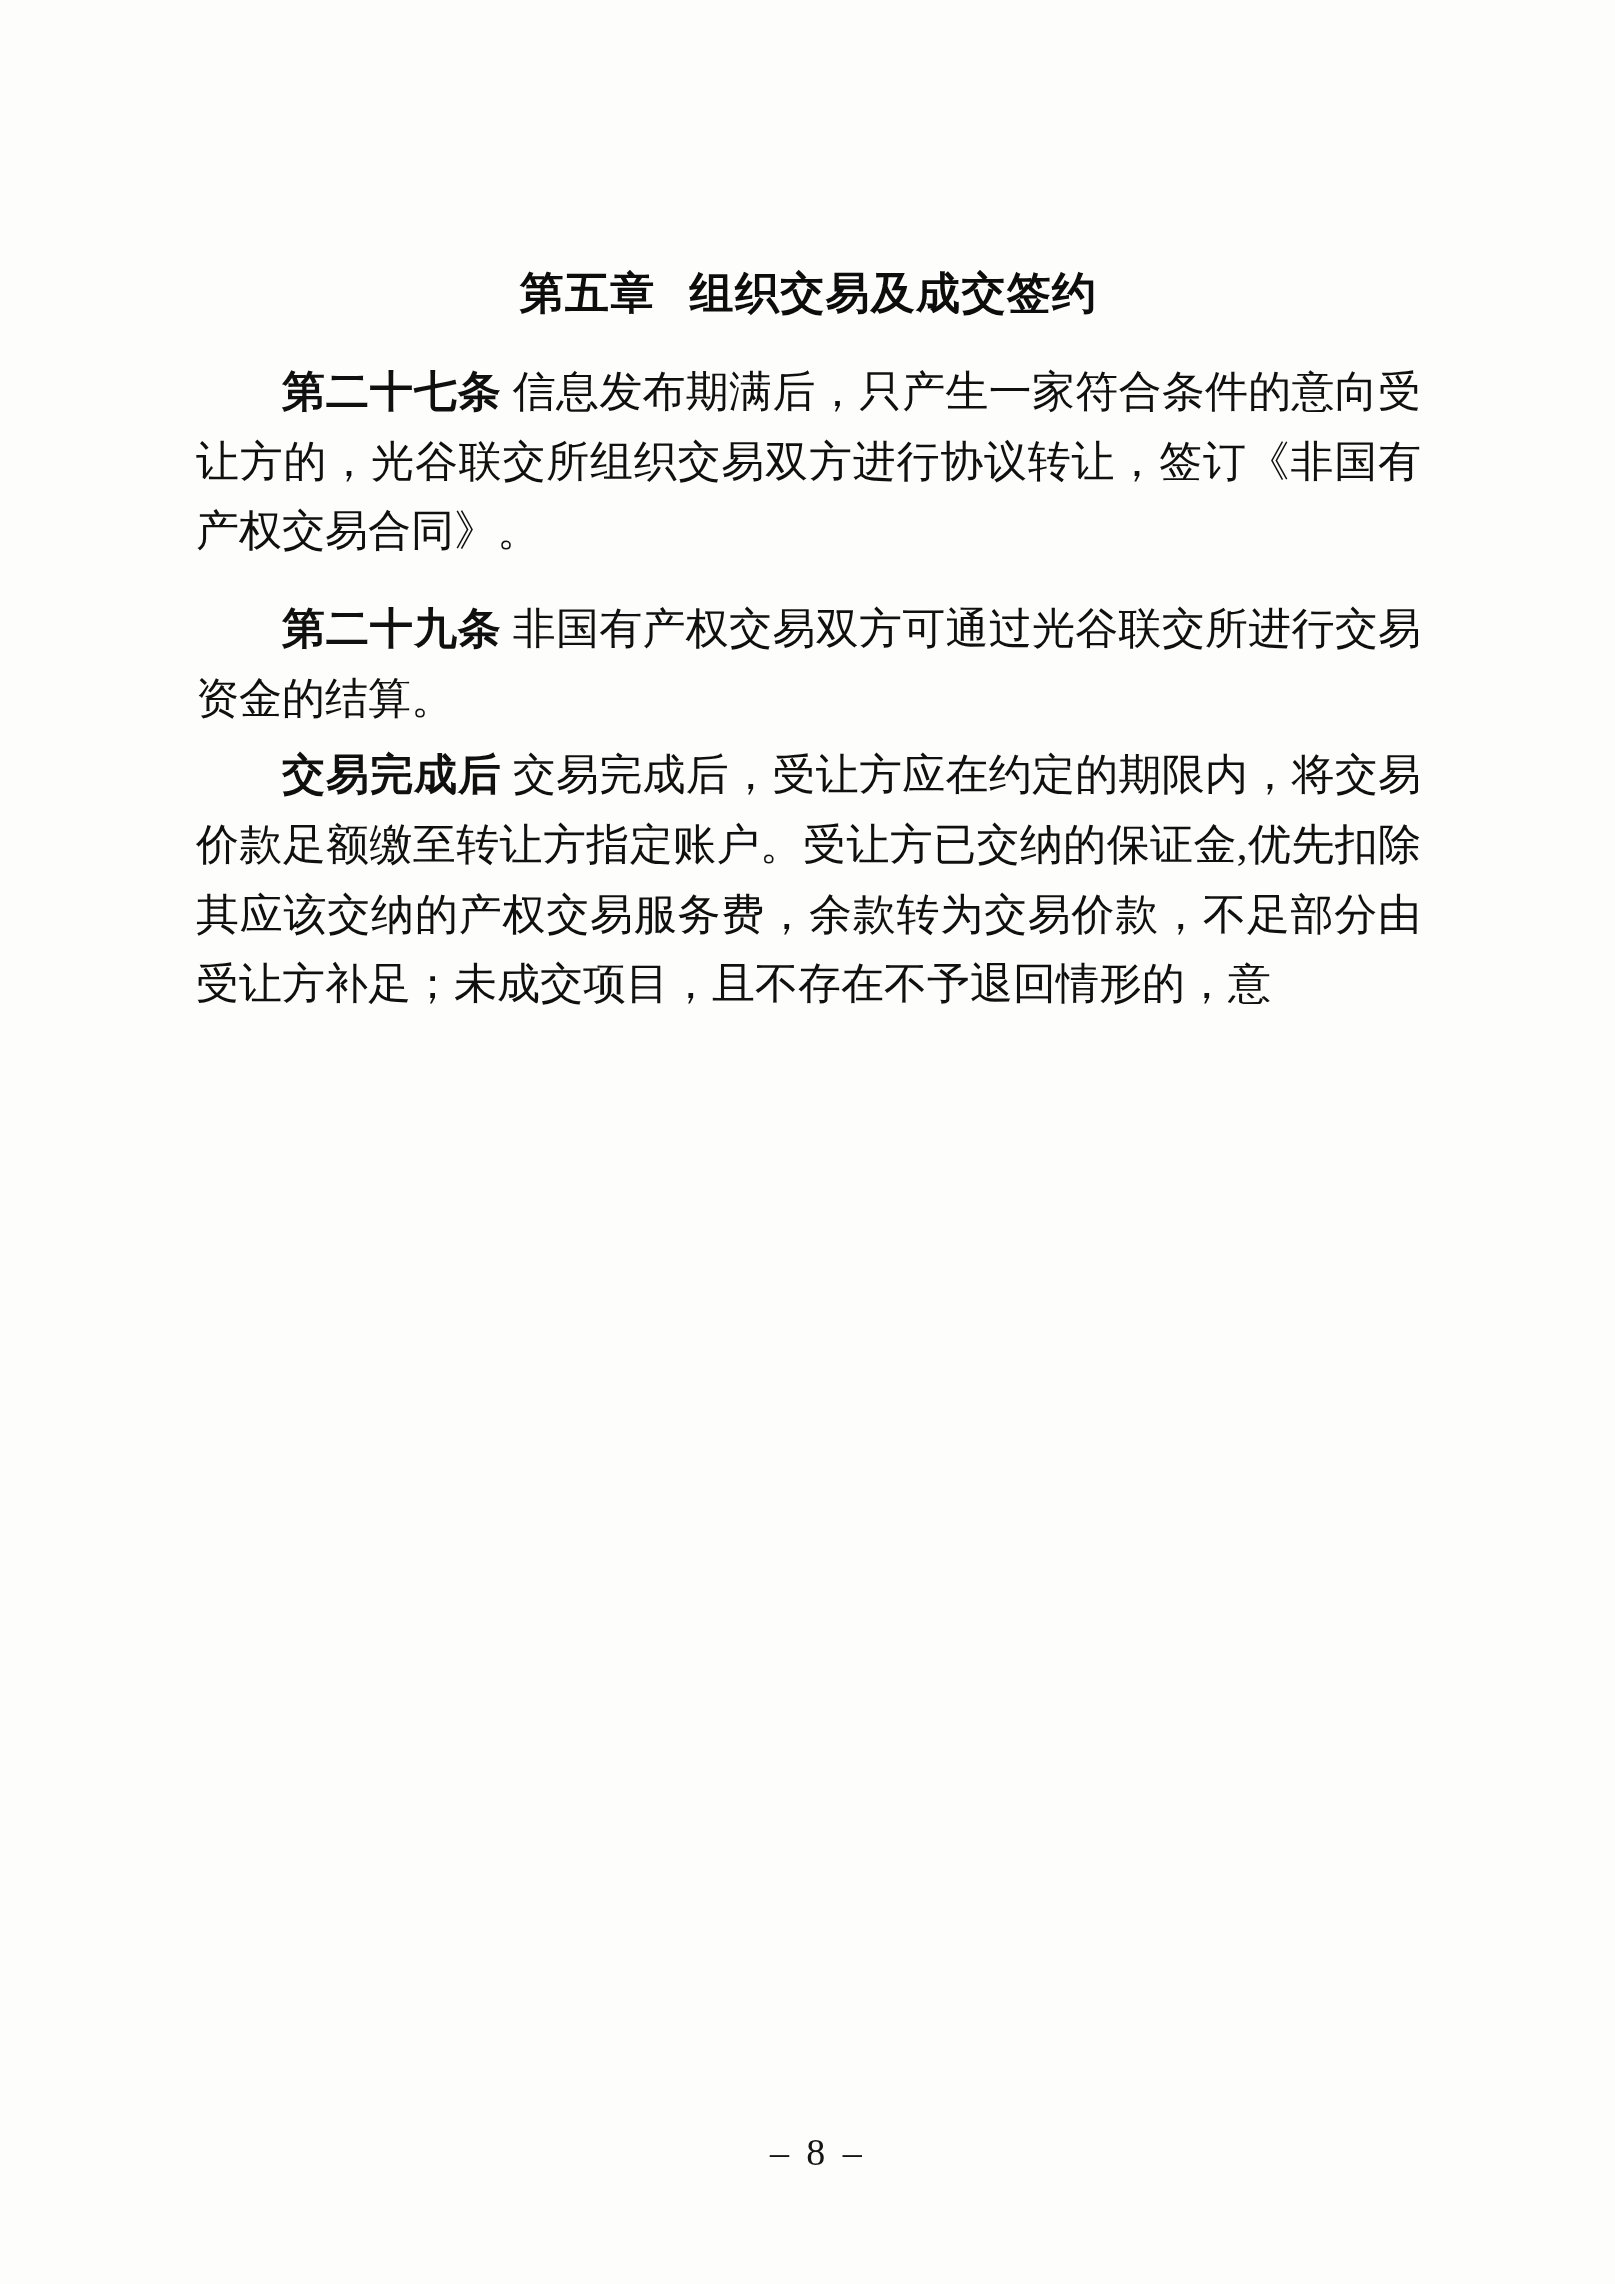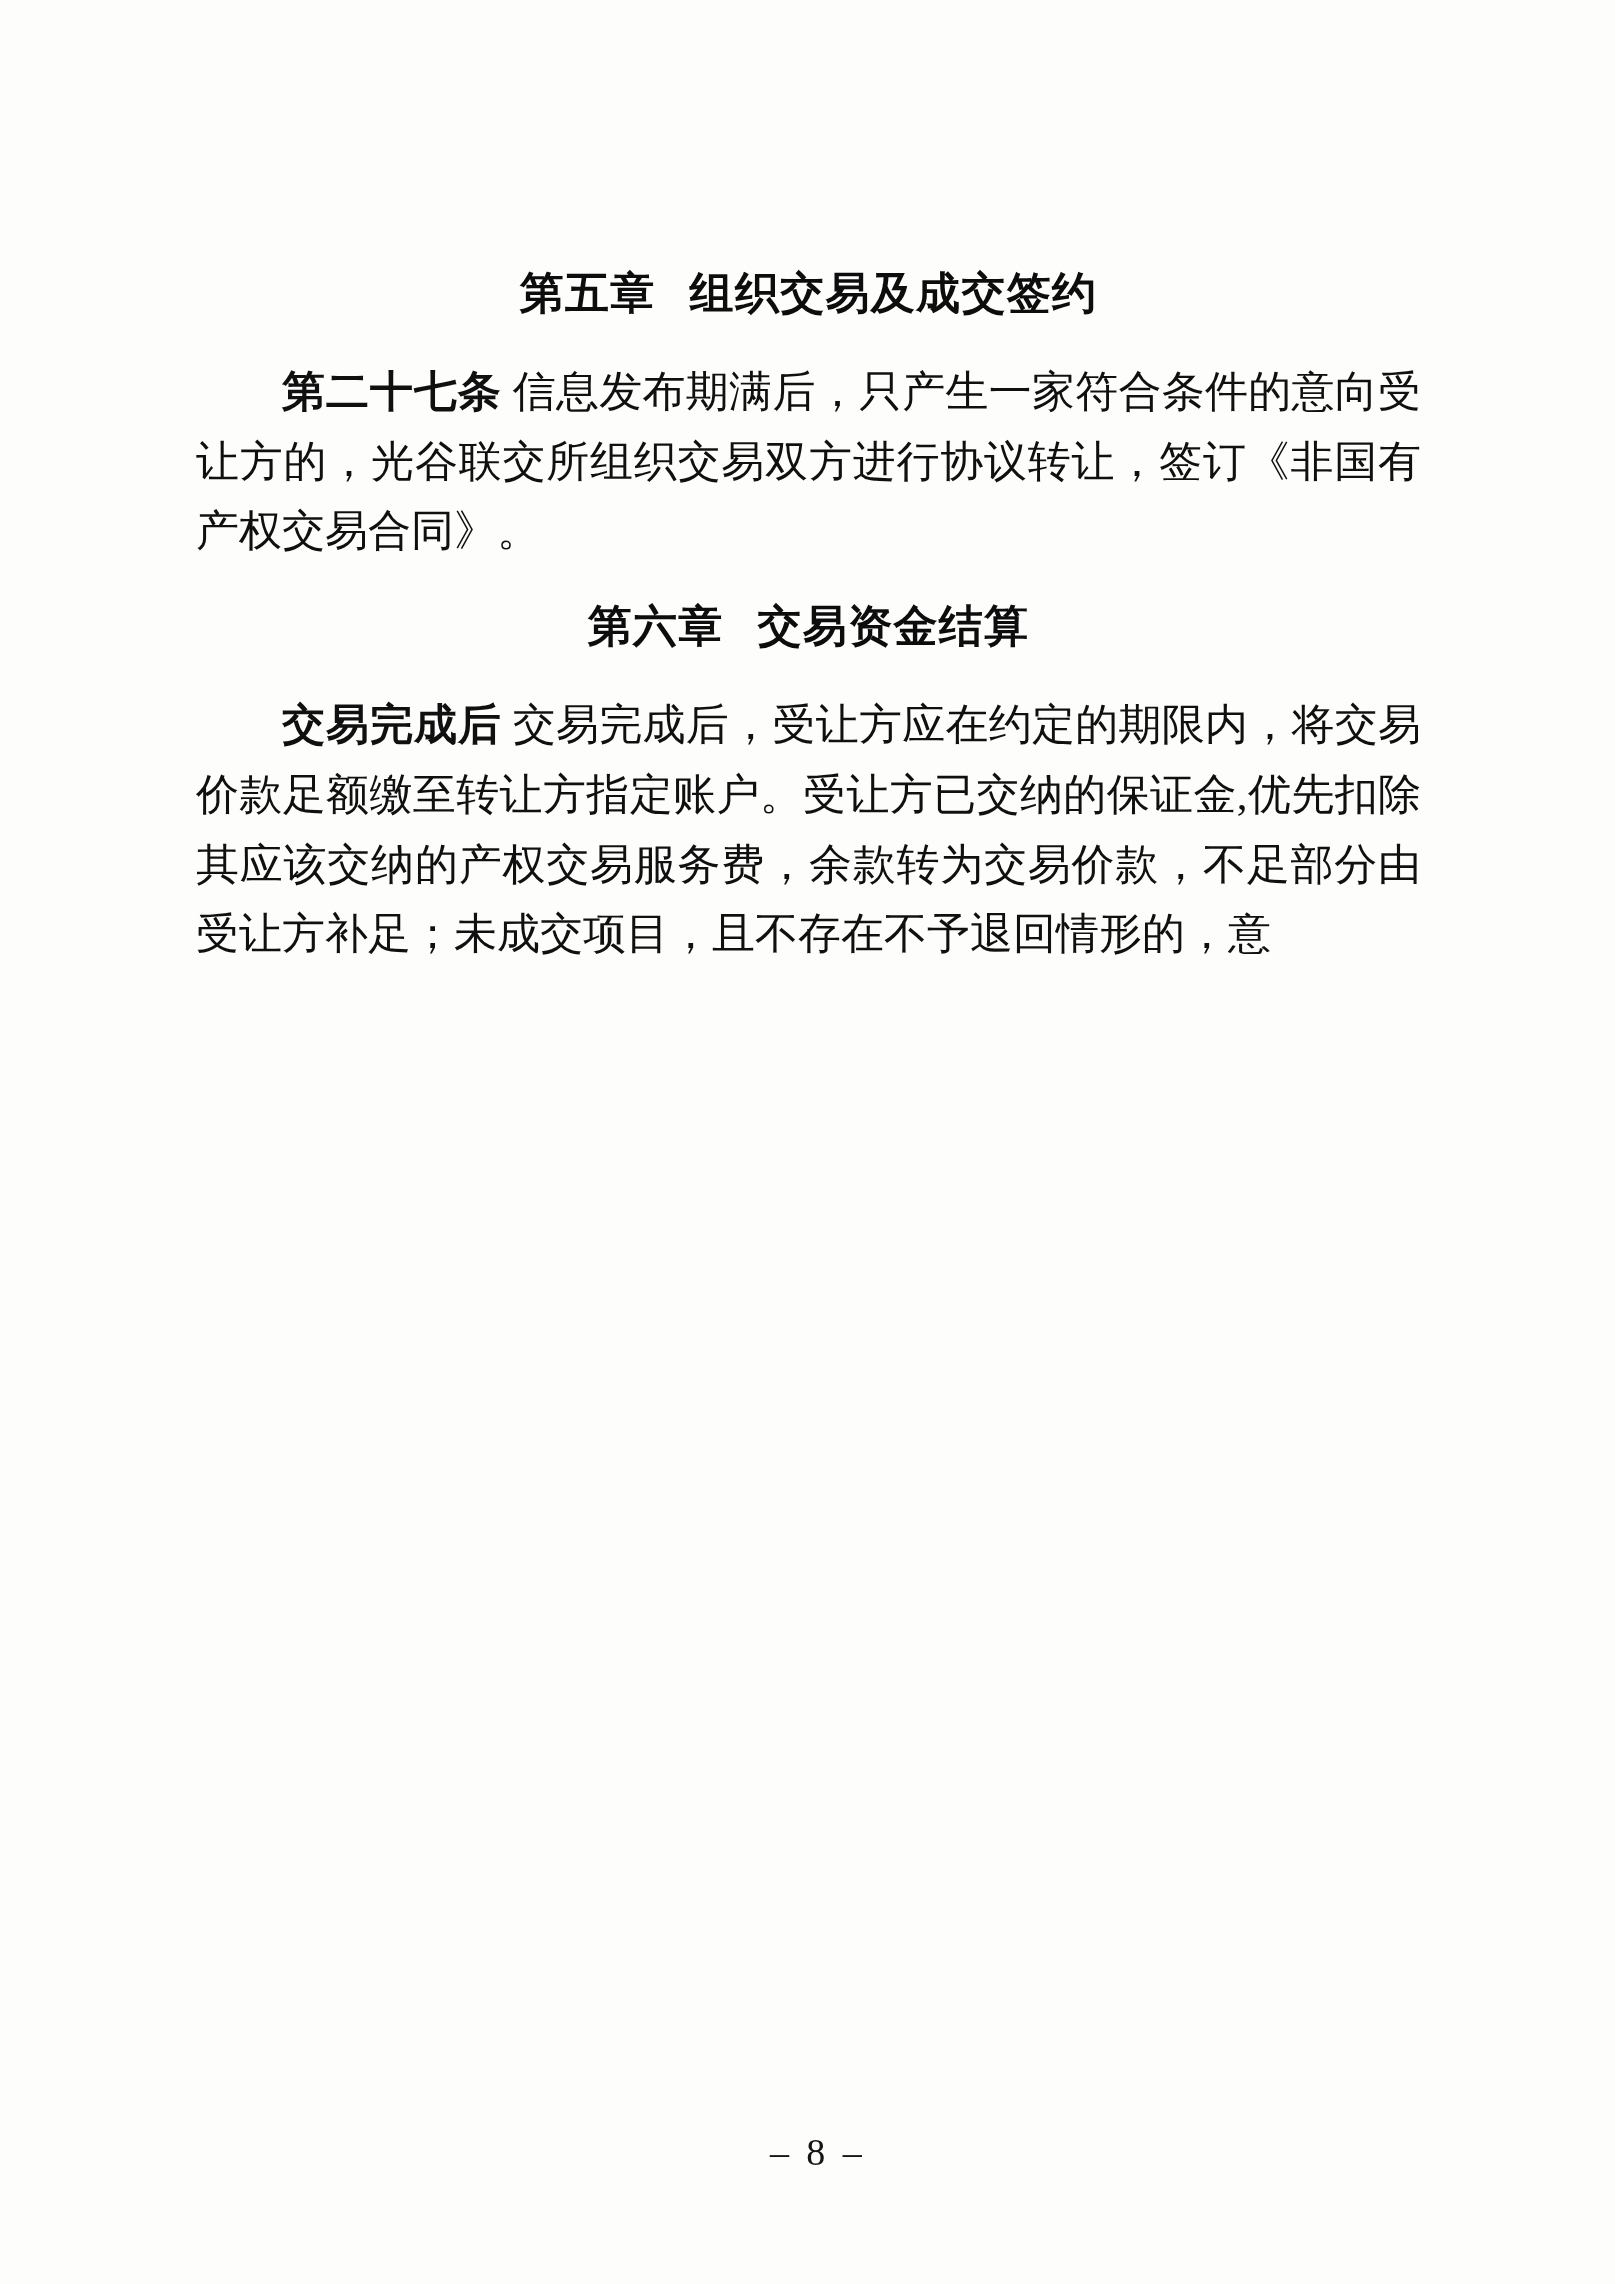--- a/index.html
+++ b/index.html
@@ -71,22 +71,22 @@
   <div class="content">
 
     <h2 class="chapter-heading"><span>第五章</span><span class="gap"></span><span>组织交易及成交签约</span></h2>
 
     <p class="para"><span class="art">第二十七条</span><span> 信息发布期满后，只产生一家符合条件的意向受让方的，光谷联交所组织交易双方进行协议转让，签订《非国有产权交易合同》。</span></p>
 
 
 
     <div class="spacer-med"></div>
 
-    <h2 class="chapter-heading"><span>第六章</span><span class="gap"></span><span>交易资金结算</span></h2>
 
+    <p class="para"><span class="art">第二十九条</span><span> 非国有产权交易双方可通过光谷联交所进行交易资金的结算。</span></p>
 
     <p class="para"><span class="art">交易完成后</span><span> 交易完成后，受让方应在约定的期限内，将交易价款足额缴至转让方指定账户。受让方已交纳的保证金,优先扣除其应该交纳的产权交易服务费，余款转为交易价款，不足部分由受让方补足；未成交项目，且不存在不予退回情形的，意</span></p>
 
   </div>
 
   <div class="page-number">– 8 –</div>
 </div>
 
 
 </body></html>

